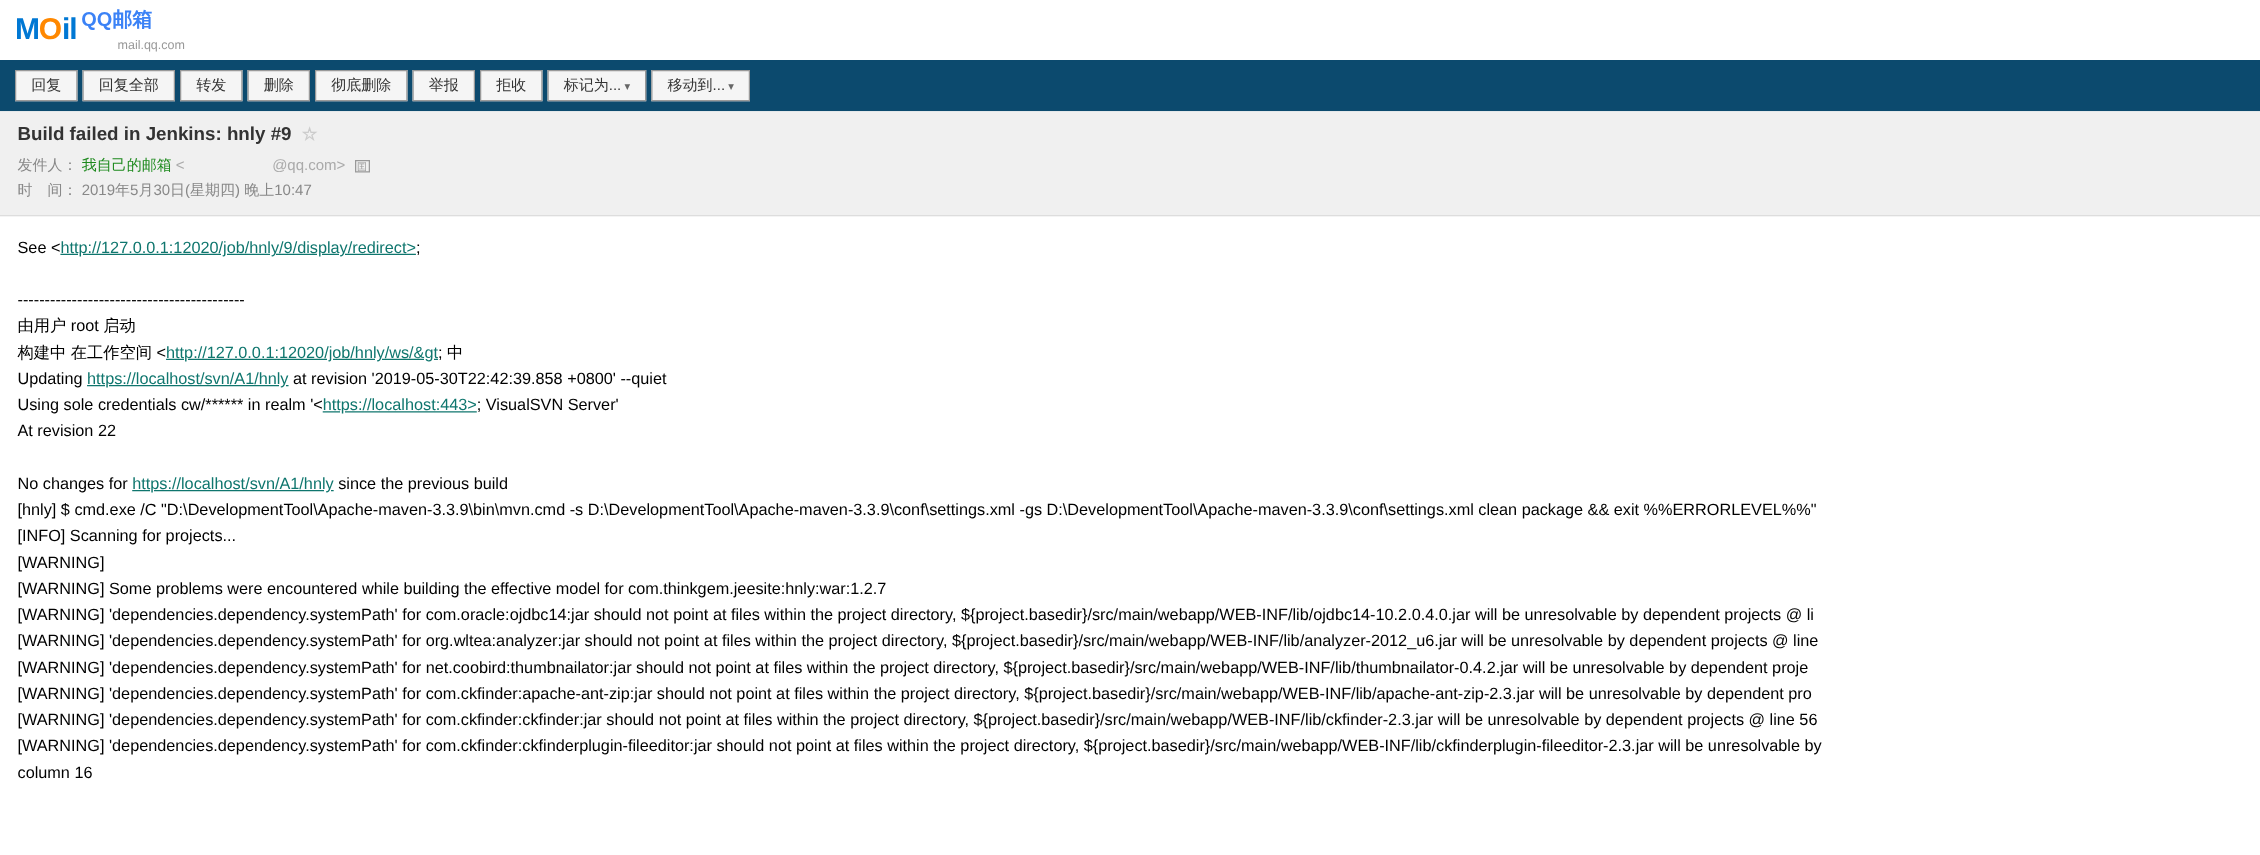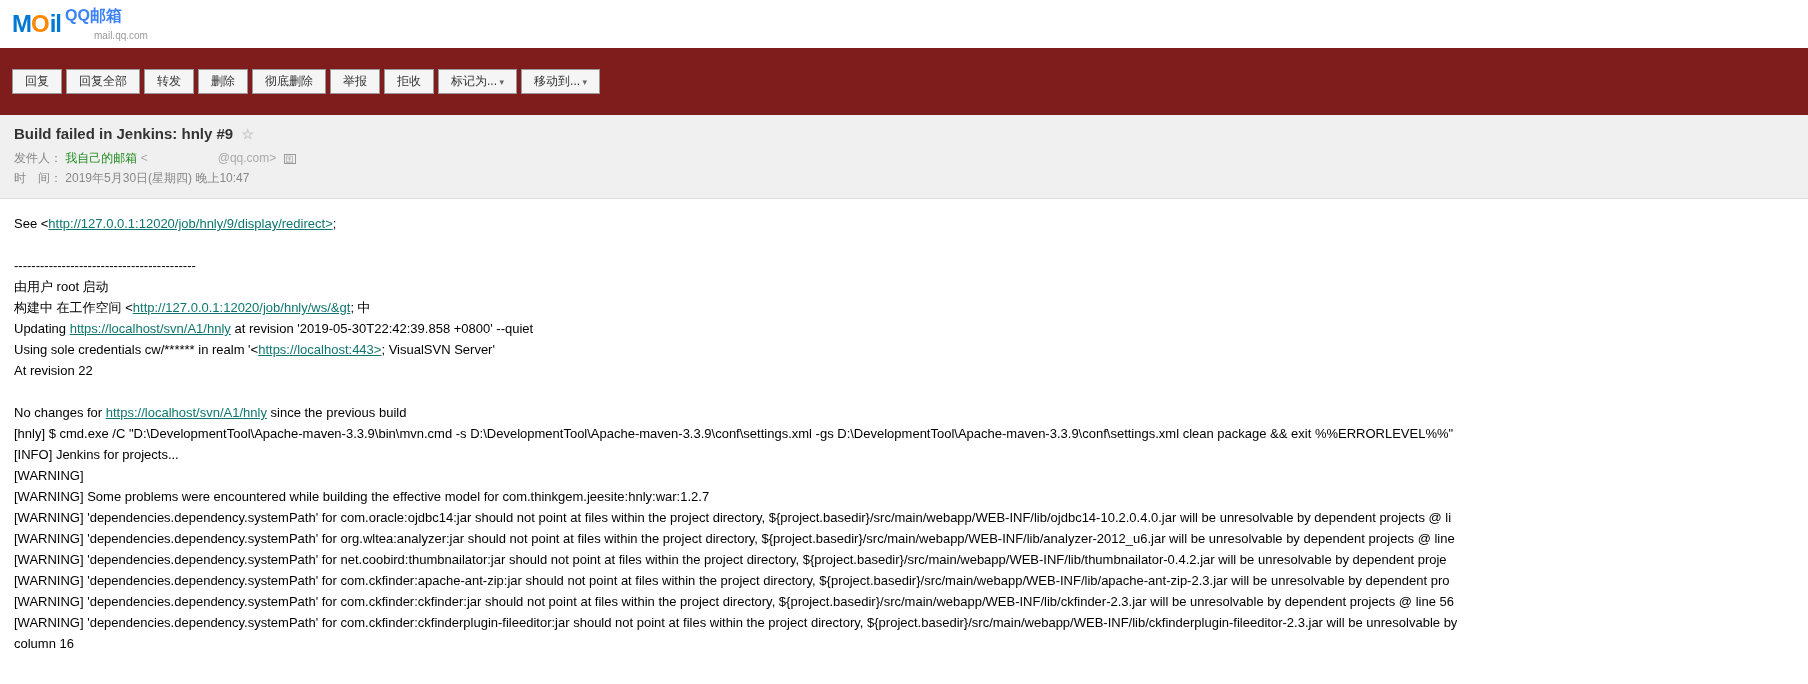--- a/index.html
+++ b/index.html
@@ -5,21 +5,21 @@
     * { margin: 0; padding: 0; box-sizing: border-box; }
     body { font-family: "Microsoft YaHei", Arial, sans-serif; font-size: 13px; color: #333; background: #fff; }
     
     .header { padding: 6px 12px; background: #fff; display: flex; align-items: center; }
     .logo-blue { color: #0078d4; font-size: 24px; font-weight: bold; letter-spacing: -1px; }
     .logo-orange { color: #ff8800; font-size: 24px; font-weight: bold; }
     .logo-text { margin-left: 4px; }
     .logo-title { color: #3b82f6; font-size: 16px; font-weight: bold; }
     .logo-sub { color: #999; font-size: 10px; padding-left: 29px; }
     
-    .toolbar { background: #7f1d1d; padding: 21px 12px; display: flex; gap: 4px; }
+    .toolbar { background: #0c4a6e; padding: 8px 12px; display: flex; gap: 4px; }
     .btn { background: #f5f5f5; border: 1px solid #999; padding: 3px 12px; font-size: 12px; cursor: pointer; color: #333; }
     .btn-arrow::after { content: " ▾"; font-size: 9px; color: #666; }
     
     .mail-header { background: #f0f0f0; padding: 10px 14px; border-bottom: 1px solid #ddd; }
     .subject { font-size: 15px; font-weight: bold; color: #333; margin-bottom: 6px; }
     .star { color: #ccc; font-size: 14px; margin-left: 4px; }
     .meta-row { font-size: 12px; color: #888; line-height: 20px; }
     .meta-label { color: #888; }
     .sender-link { color: #1e8a1e; text-decoration: none; }
     .sender-email { color: #aaa; }
@@ -77,21 +77,21 @@
   <span class="line">&nbsp;</span>
   <span class="line">------------------------------------------</span>
   <span class="line">由用户 root 启动</span>
   <span class="line"><span>构建中 在工作空间 &lt;</span><a>http://127.0.0.1:12020/job/hnly/ws/&amp;gt</a><span>; 中</span></span>
   <span class="line"><span>Updating </span><a>https://localhost/svn/A1/hnly</a><span> at revision '2019-05-30T22:42:39.858 +0800' --quiet</span></span>
   <span class="line"><span>Using sole credentials cw/****** in realm '&lt;</span><a>https://localhost:443&gt;</a><span>; VisualSVN Server'</span></span>
   <span class="line">At revision 22</span>
   <span class="line">&nbsp;</span>
   <span class="line"><span>No changes for </span><a>https://localhost/svn/A1/hnly</a><span> since the previous build</span></span>
   <span class="line">[hnly] $ cmd.exe /C "D:\DevelopmentTool\Apache-maven-3.3.9\bin\mvn.cmd -s D:\DevelopmentTool\Apache-maven-3.3.9\conf\settings.xml -gs D:\DevelopmentTool\Apache-maven-3.3.9\conf\settings.xml clean package &amp;&amp; exit %%ERRORLEVEL%%"</span>
-  <span class="line">[INFO] Jenkins for projects...</span>
+  <span class="line">[INFO] Scanning for projects...</span>
   <span class="line">[WARNING]</span>
   <span class="line">[WARNING] Some problems were encountered while building the effective model for com.thinkgem.jeesite:hnly:war:1.2.7</span>
   <span class="line">[WARNING] 'dependencies.dependency.systemPath' for com.oracle:ojdbc14:jar should not point at files within the project directory, ${project.basedir}/src/main/webapp/WEB-INF/lib/ojdbc14-10.2.0.4.0.jar will be unresolvable by dependent projects @ li</span>
   <span class="line">[WARNING] 'dependencies.dependency.systemPath' for org.wltea:analyzer:jar should not point at files within the project directory, ${project.basedir}/src/main/webapp/WEB-INF/lib/analyzer-2012_u6.jar will be unresolvable by dependent projects @ line</span>
   <span class="line">[WARNING] 'dependencies.dependency.systemPath' for net.coobird:thumbnailator:jar should not point at files within the project directory, ${project.basedir}/src/main/webapp/WEB-INF/lib/thumbnailator-0.4.2.jar will be unresolvable by dependent proje</span>
   <span class="line">[WARNING] 'dependencies.dependency.systemPath' for com.ckfinder:apache-ant-zip:jar should not point at files within the project directory, ${project.basedir}/src/main/webapp/WEB-INF/lib/apache-ant-zip-2.3.jar will be unresolvable by dependent pro</span>
   <span class="line">[WARNING] 'dependencies.dependency.systemPath' for com.ckfinder:ckfinder:jar should not point at files within the project directory, ${project.basedir}/src/main/webapp/WEB-INF/lib/ckfinder-2.3.jar will be unresolvable by dependent projects @ line 56</span>
   <span class="line">[WARNING] 'dependencies.dependency.systemPath' for com.ckfinder:ckfinderplugin-fileeditor:jar should not point at files within the project directory, ${project.basedir}/src/main/webapp/WEB-INF/lib/ckfinderplugin-fileeditor-2.3.jar will be unresolvable by</span>
   <span class="line">column 16</span>
 </div>

